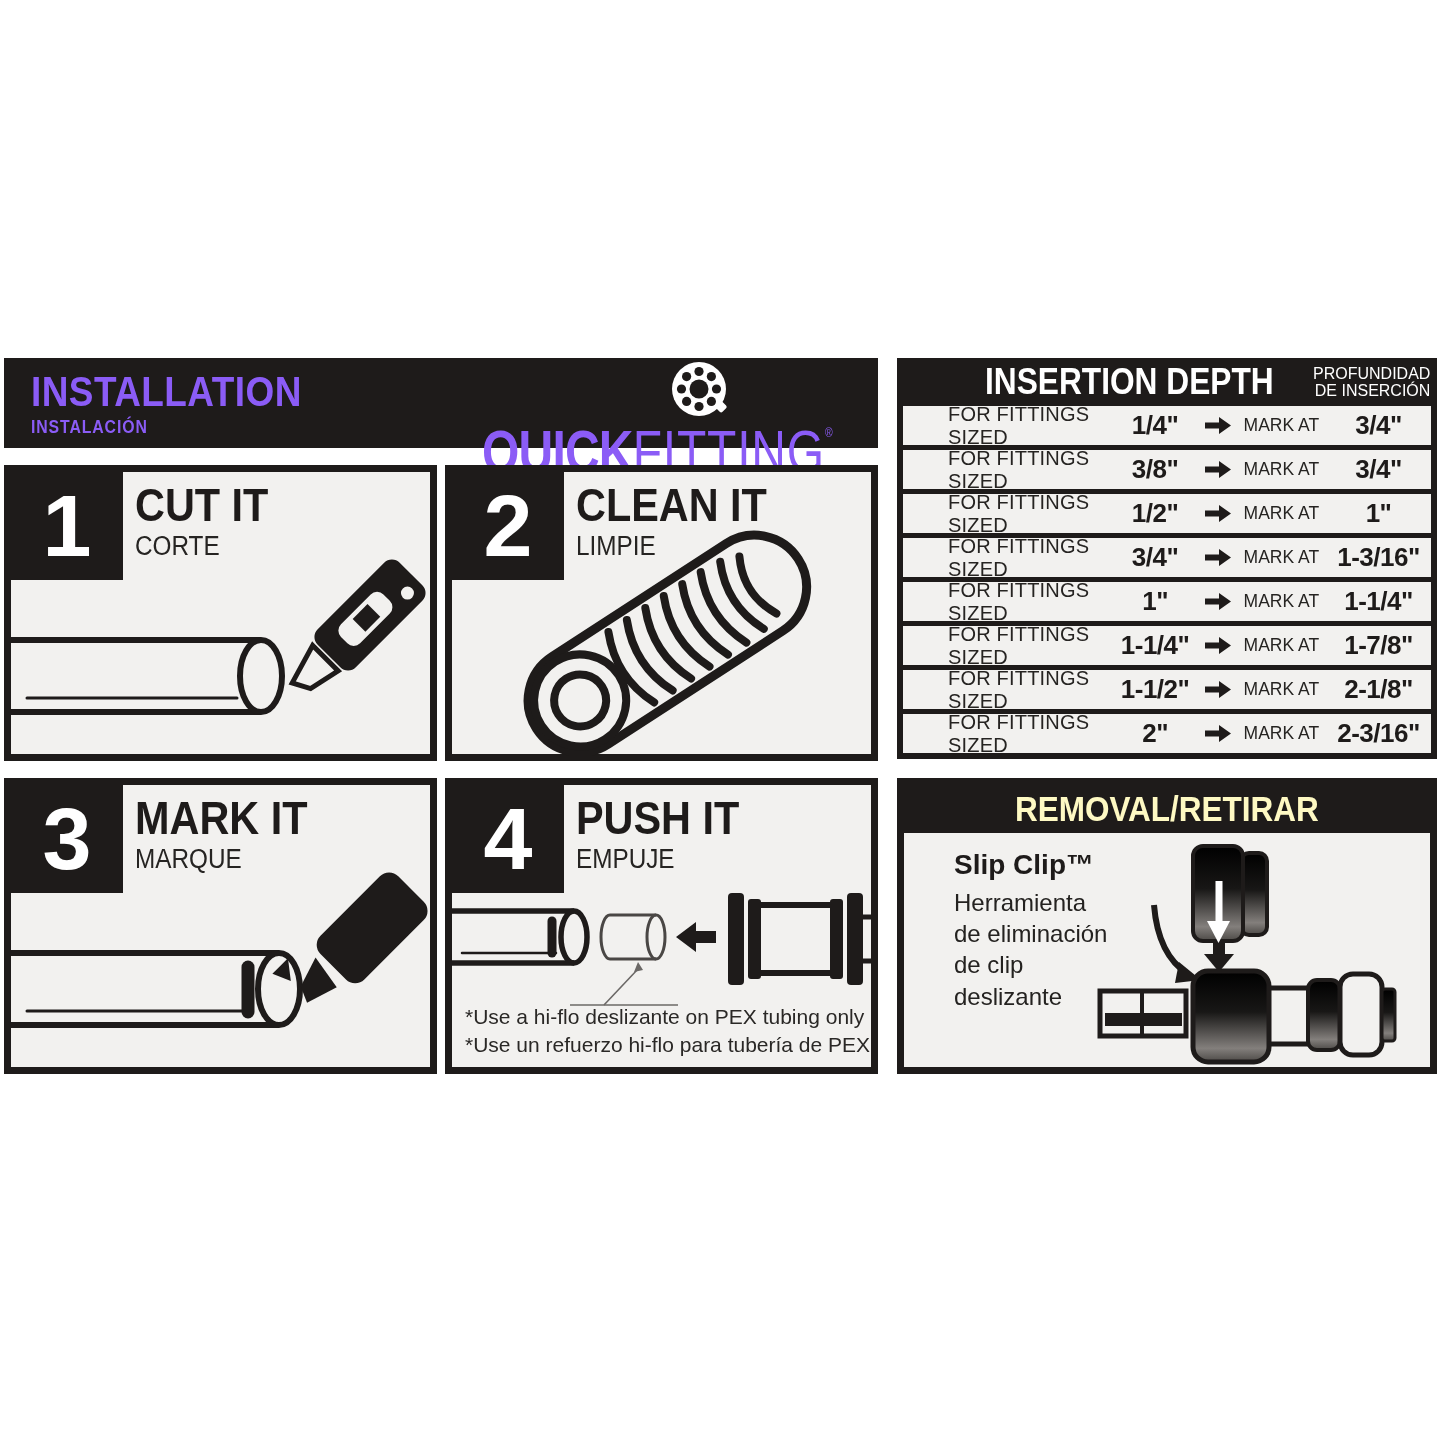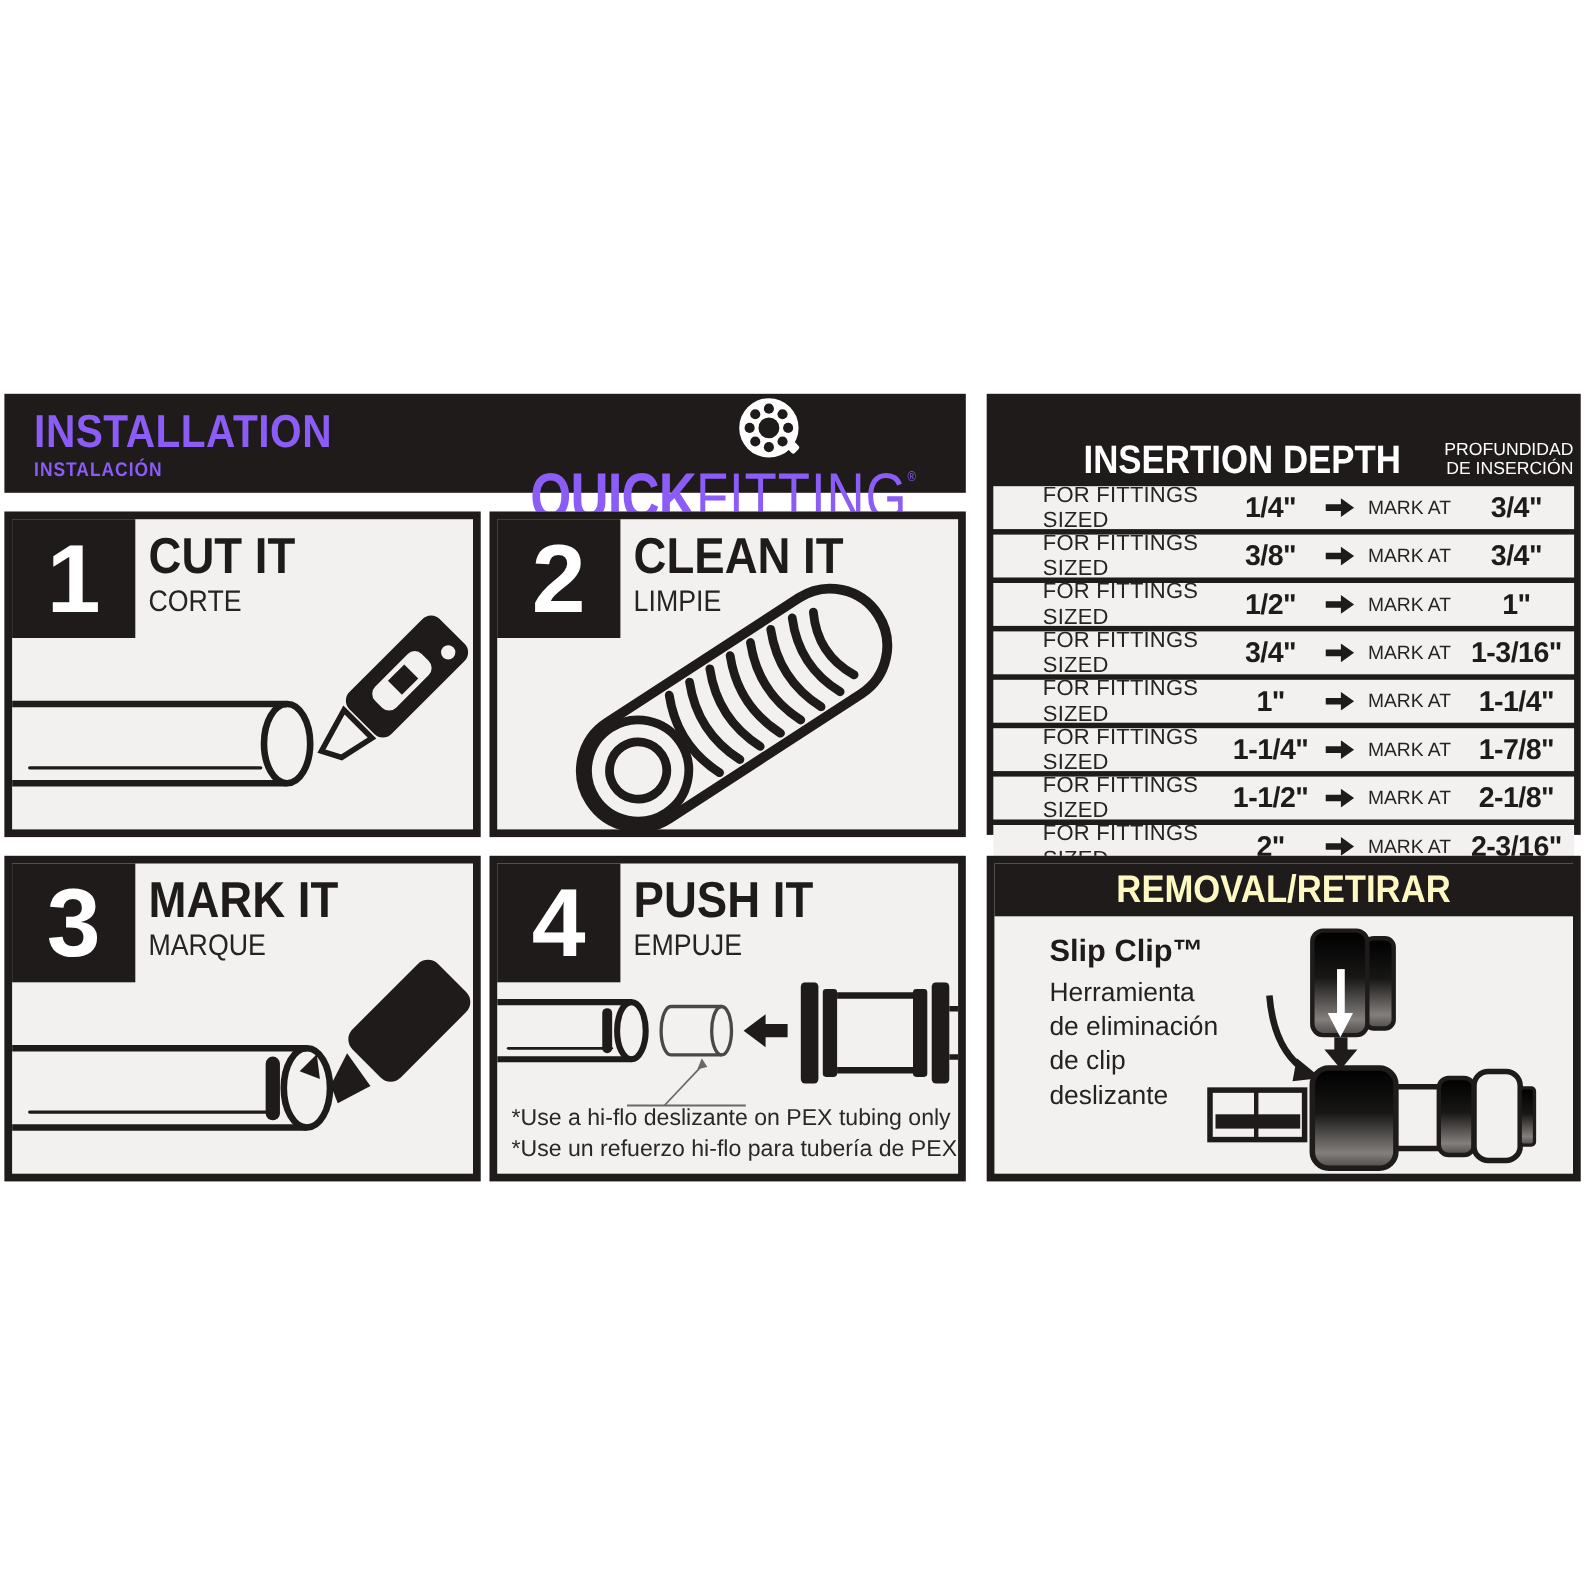--- a/index.html
+++ b/index.html
@@ -22,21 +22,21 @@
   .brand .gear{width:64px;height:64px;flex:0 0 auto;}
   .brand-text{display:flex;align-items:flex-start;transform:scaleX(.8);transform-origin:0 50%;
     margin-left:4px;line-height:1;}
   .brand-bold{font-size:60px;font-weight:bold;letter-spacing:-1px;}
   .brand-light{font-size:60px;font-weight:normal;letter-spacing:1px;}
   .brand-reg{font-size:13px;margin-top:4px;}
 
   
   .depth-panel{left:897px;top:358px;width:540px;height:401px;background:#1e1b1a;}
   .depth-header{height:48px;display:flex;align-items:center;justify-content:space-between;
-    padding:0 14px 0 88px;color:#fff;margin-top:36px;}
+    padding:0 14px 0 88px;color:#fff;}
   .depth-title{font-size:36px;font-weight:bold;white-space:nowrap;
     transform:scaleX(.88);transform-origin:0 50%;}
   .depth-title-es{width:132px;font-size:16px;font-weight:normal;line-height:1.08;text-align:right;}
   .depth-rows{padding:0 6px;}
   .depth-row{height:39px;margin-bottom:5px;background:#f2f1ef;display:flex;align-items:center;}
   .dr-label{margin-left:45px;width:182px;font-size:20px;letter-spacing:.2px;color:#262422;}
   .dr-size{width:78px;text-align:center;font-size:26px;font-weight:bold;letter-spacing:-.5px;}
   .dr-arrow{width:26px;height:17px;margin:0 13px;flex:0 0 auto;}
   .dr-marklabel{width:88px;font-size:17.5px;color:#262422;}
   .dr-depth{width:112px;text-align:center;font-size:26px;font-weight:bold;letter-spacing:-.5px;}

